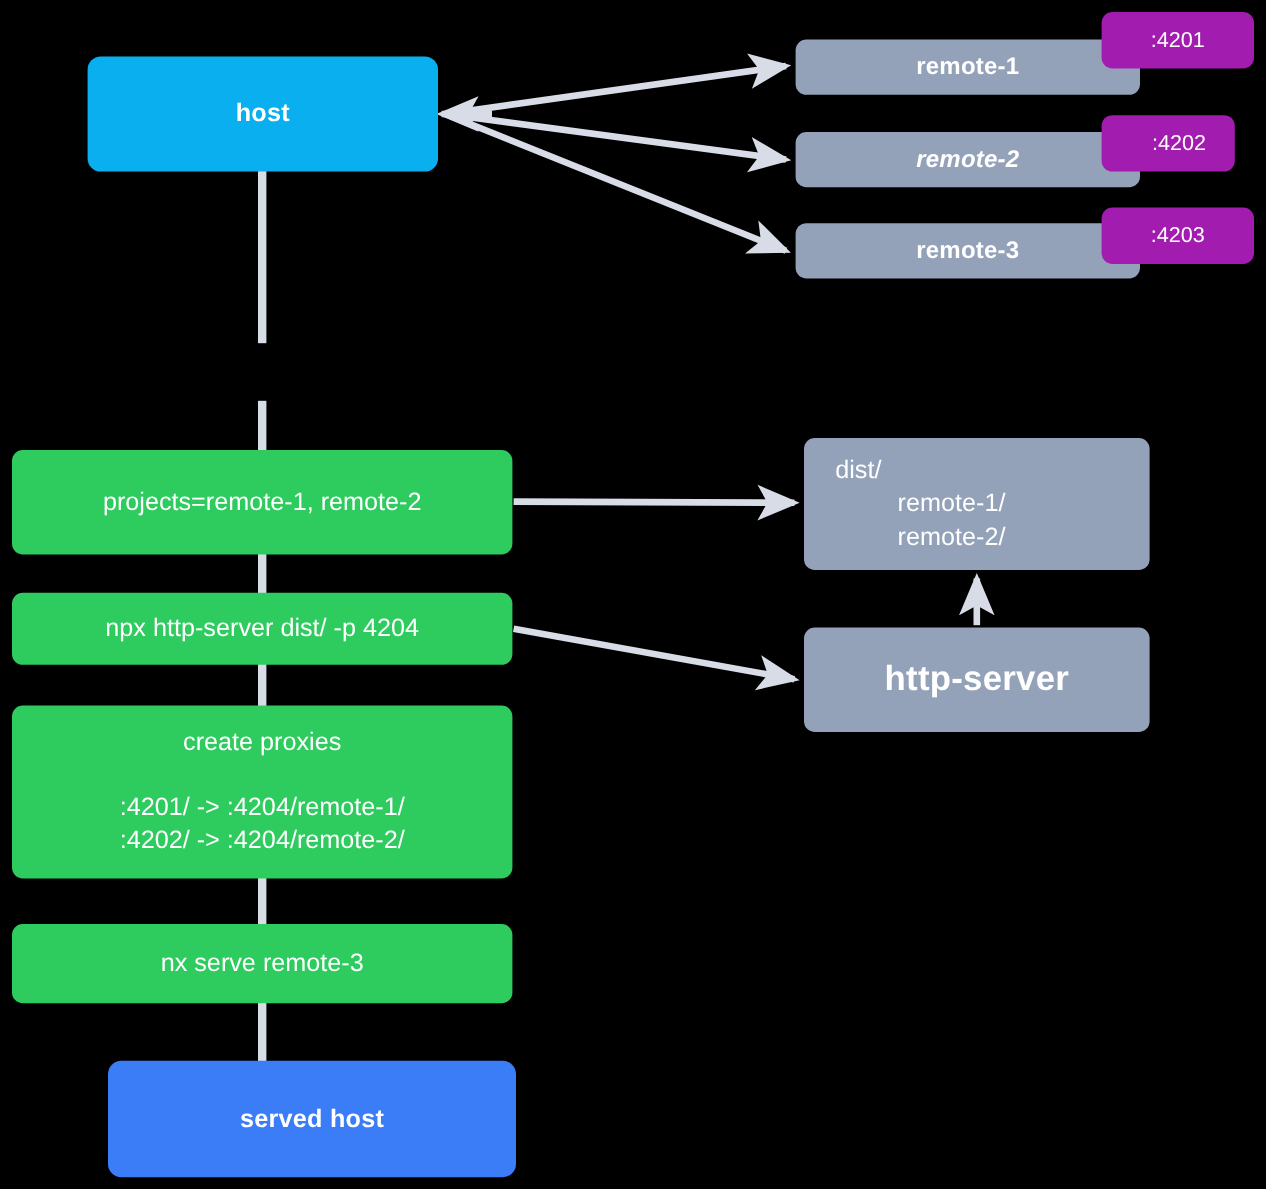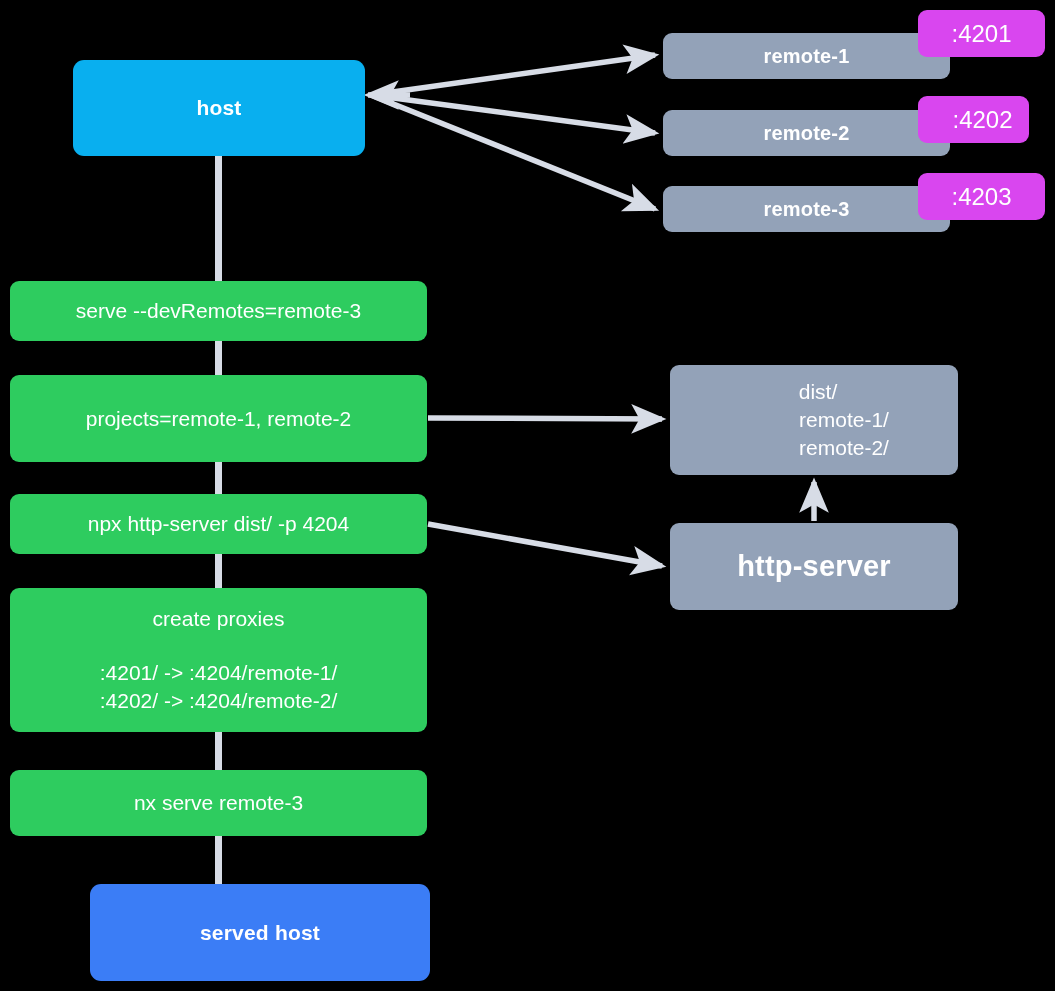--- a/index.html
+++ b/index.html
@@ -71,33 +71,33 @@
     font-weight: bold;
     font-size: 29px;
     letter-spacing: 0.2px;
     border-radius: 9px;
   }
   .node.dir {
     background: #93A2B8;
     font-weight: normal;
     font-size: 21px;
     border-radius: 9px;
-    align-items: center;
+    align-items: flex-start;
     text-align: left;
-    padding-left: 8px;
+    padding-left: 26px;
   }
   .badge {
     position: absolute;
     box-sizing: border-box;
     display: flex;
     align-items: center;
     justify-content: center;
-    background: #d946ef;
+    background: #a21caf;
     color: #ffffff;
-    font-size: 24px;
+    font-size: 18px;
     font-weight: normal;
     border-radius: 9px;
     z-index: 5;
   }
   .cmd-gap {
     height: 26px;
   }
   .dir-indent {
     padding-left: 52px;
   }
@@ -150,48 +150,45 @@
 
     <g>
       <line x1="428" y1="524" x2="662" y2="566" stroke="#D7DCE6" stroke-width="5.5" marker-end="url(#ah)"></line>
     </g>
 
     <g>
       <line x1="814" y1="521" x2="814" y2="482" stroke="#D7DCE6" stroke-width="5.5" marker-end="url(#ah)"></line>
     </g>
   </svg>
 
-  <div class="node host" style="left:73px; top:60px; width:292px; height:96px;">
+  <div class="node host" style="left:73px; top:47px; width:292px; height:96px;">
     <span>host</span>
   </div>
 
   <div class="node remote" style="left:663px; top:33px; width:287px; height:46px;">
     <span>remote-1</span>
   </div>
   <div class="badge" style="left:918px; top:10px; width:127px; height:47px;">
     <span>:4201</span>
   </div>
 
-  <div class="node remote" style="left:663px; top:110px; width:287px; height:46px;">
+  <div class="node remote" style="left:663px; top:110px; width:287px; height:46px;font-style:italic;">
     <span>remote-2</span>
   </div>
   <div class="badge" style="left:918px; top:96px; width:111px; height:47px;padding-left:18px;">
     <span>:4202</span>
   </div>
 
   <div class="node remote" style="left:663px; top:186px; width:287px; height:46px;">
     <span>remote-3</span>
   </div>
   <div class="badge" style="left:918px; top:173px; width:127px; height:47px;">
     <span>:4203</span>
   </div>
 
-  <div class="node cmd" style="left:10px; top:281px; width:417px; height:60px;">
-    <span>serve --devRemotes=remote-3</span>
-  </div>
 
   <div class="node cmd" style="left:10px; top:375px; width:417px; height:87px;">
     <span>projects=remote-1, remote-2</span>
   </div>
 
   <div class="node cmd" style="left:10px; top:494px; width:417px; height:60px;">
     <span>npx http-server dist/ -p 4204</span>
   </div>
 
   <div class="node cmd" style="left:10px; top:588px; width:417px; height:144px;">

